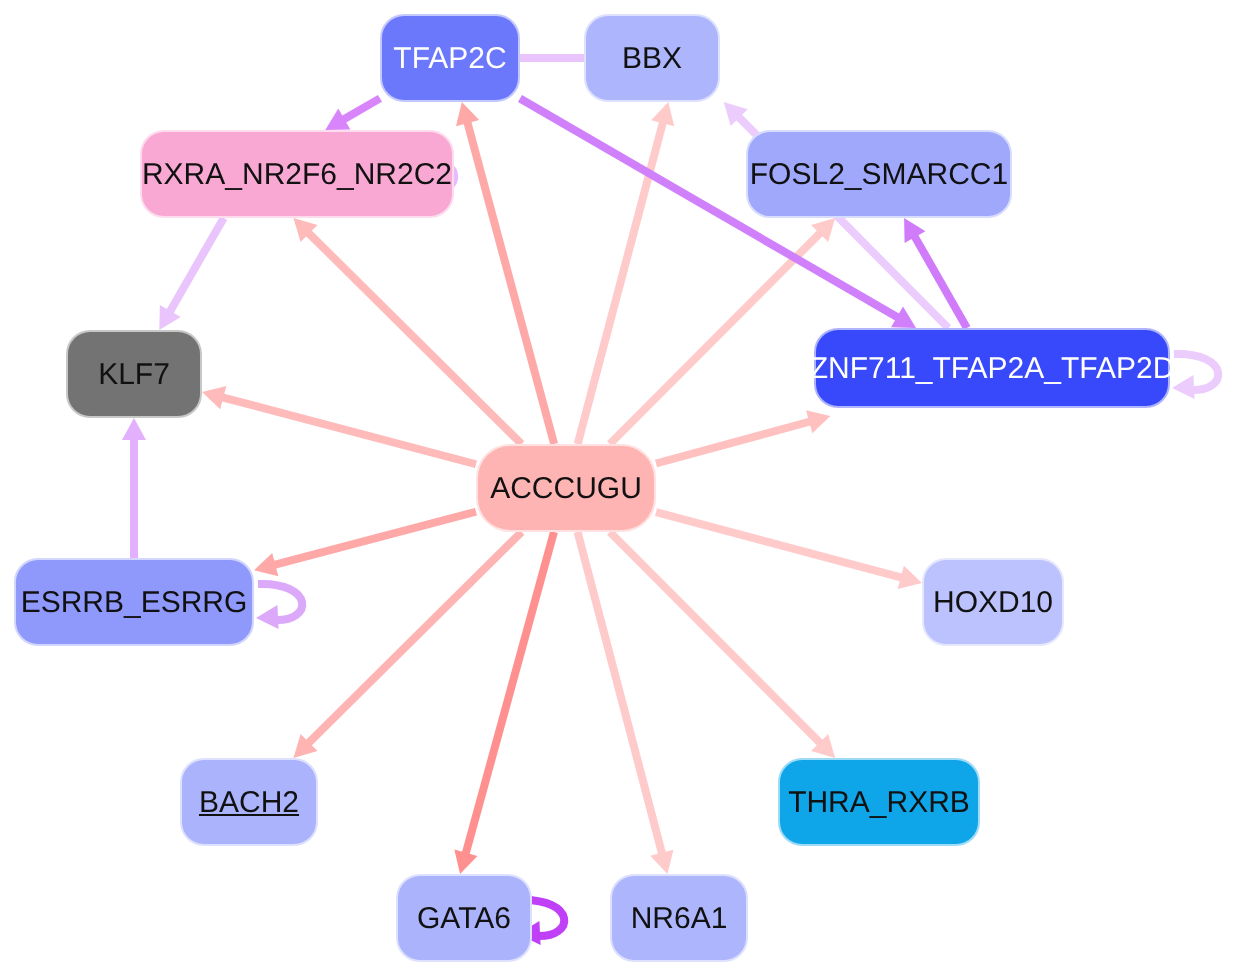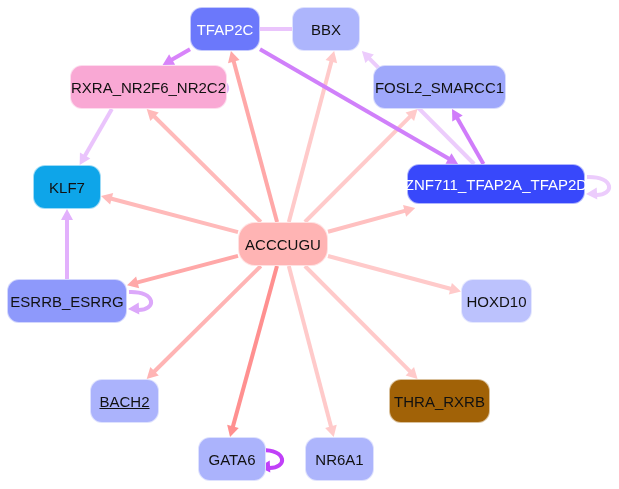--- a/index.html
+++ b/index.html
@@ -71,39 +71,39 @@
     </div>
   <div class="node" style="left: 292px; top: 7px; width: 68px; height: 44px; background: rgb(173, 181, 252);">
       <span>BBX</span>
     </div>
   <div class="node" style="left: 46px; top: 65px; width: 157px; height: 44px; background: #f9a8d4; margin-left: 24px;">
       <span>RXRA_NR2F6_NR2C2</span>
     </div>
   <div class="node" style="left: 373px; top: 65px; width: 133px; height: 44px; background: rgb(159, 168, 251);">
       <span>FOSL2_SMARCC1</span>
     </div>
-  <div class="node" style="left: 33px; top: 165px; width: 68px; height: 44px; background: #0ea5e9;">
+  <div class="node" style="left: 33px; top: 165px; width: 68px; height: 44px; background: #737373;">
       <span>KLF7</span>
     </div>
   <div class="node dark" style="left: 407px; top: 164px; width: 178px; height: 40px; background: rgb(56, 72, 251);">
       <span>ZNF711_TFAP2A_TFAP2D</span>
     </div>
   <div class="node" style="left: 238px; top: 222px; width: 90px; height: 44px; background: rgb(255, 180, 180); border-radius: 17px;">
       <span>ACCCUGU</span>
     </div>
   <div class="node" style="left: 7px; top: 279px; width: 120px; height: 44px; background: rgb(142, 153, 251);">
       <span>ESRRB_ESRRG</span>
     </div>
   <div class="node" style="left: 461px; top: 279px; width: 71px; height: 44px; background: rgb(188, 194, 253);">
       <span>HOXD10</span>
     </div>
   <div class="node" style="left: 90px; top: 379px; width: 69px; height: 44px; background: rgb(171, 179, 252); text-decoration: underline;">
       <span>BACH2</span>
     </div>
-  <div class="node" style="left: 389px; top: 379px; width: 101px; height: 44px; background: #a16207;">
+  <div class="node" style="left: 389px; top: 379px; width: 101px; height: 44px; background: #0ea5e9;">
       <span>THRA_RXRB</span>
     </div>
   <div class="node" style="left: 198px; top: 437px; width: 68px; height: 44px; background: rgb(171, 179, 252);">
       <span>GATA6</span>
     </div>
   <div class="node" style="left: 305px; top: 437px; width: 69px; height: 44px; background: rgb(173, 181, 252);">
       <span>NR6A1</span>
     </div>
 </div>
 

